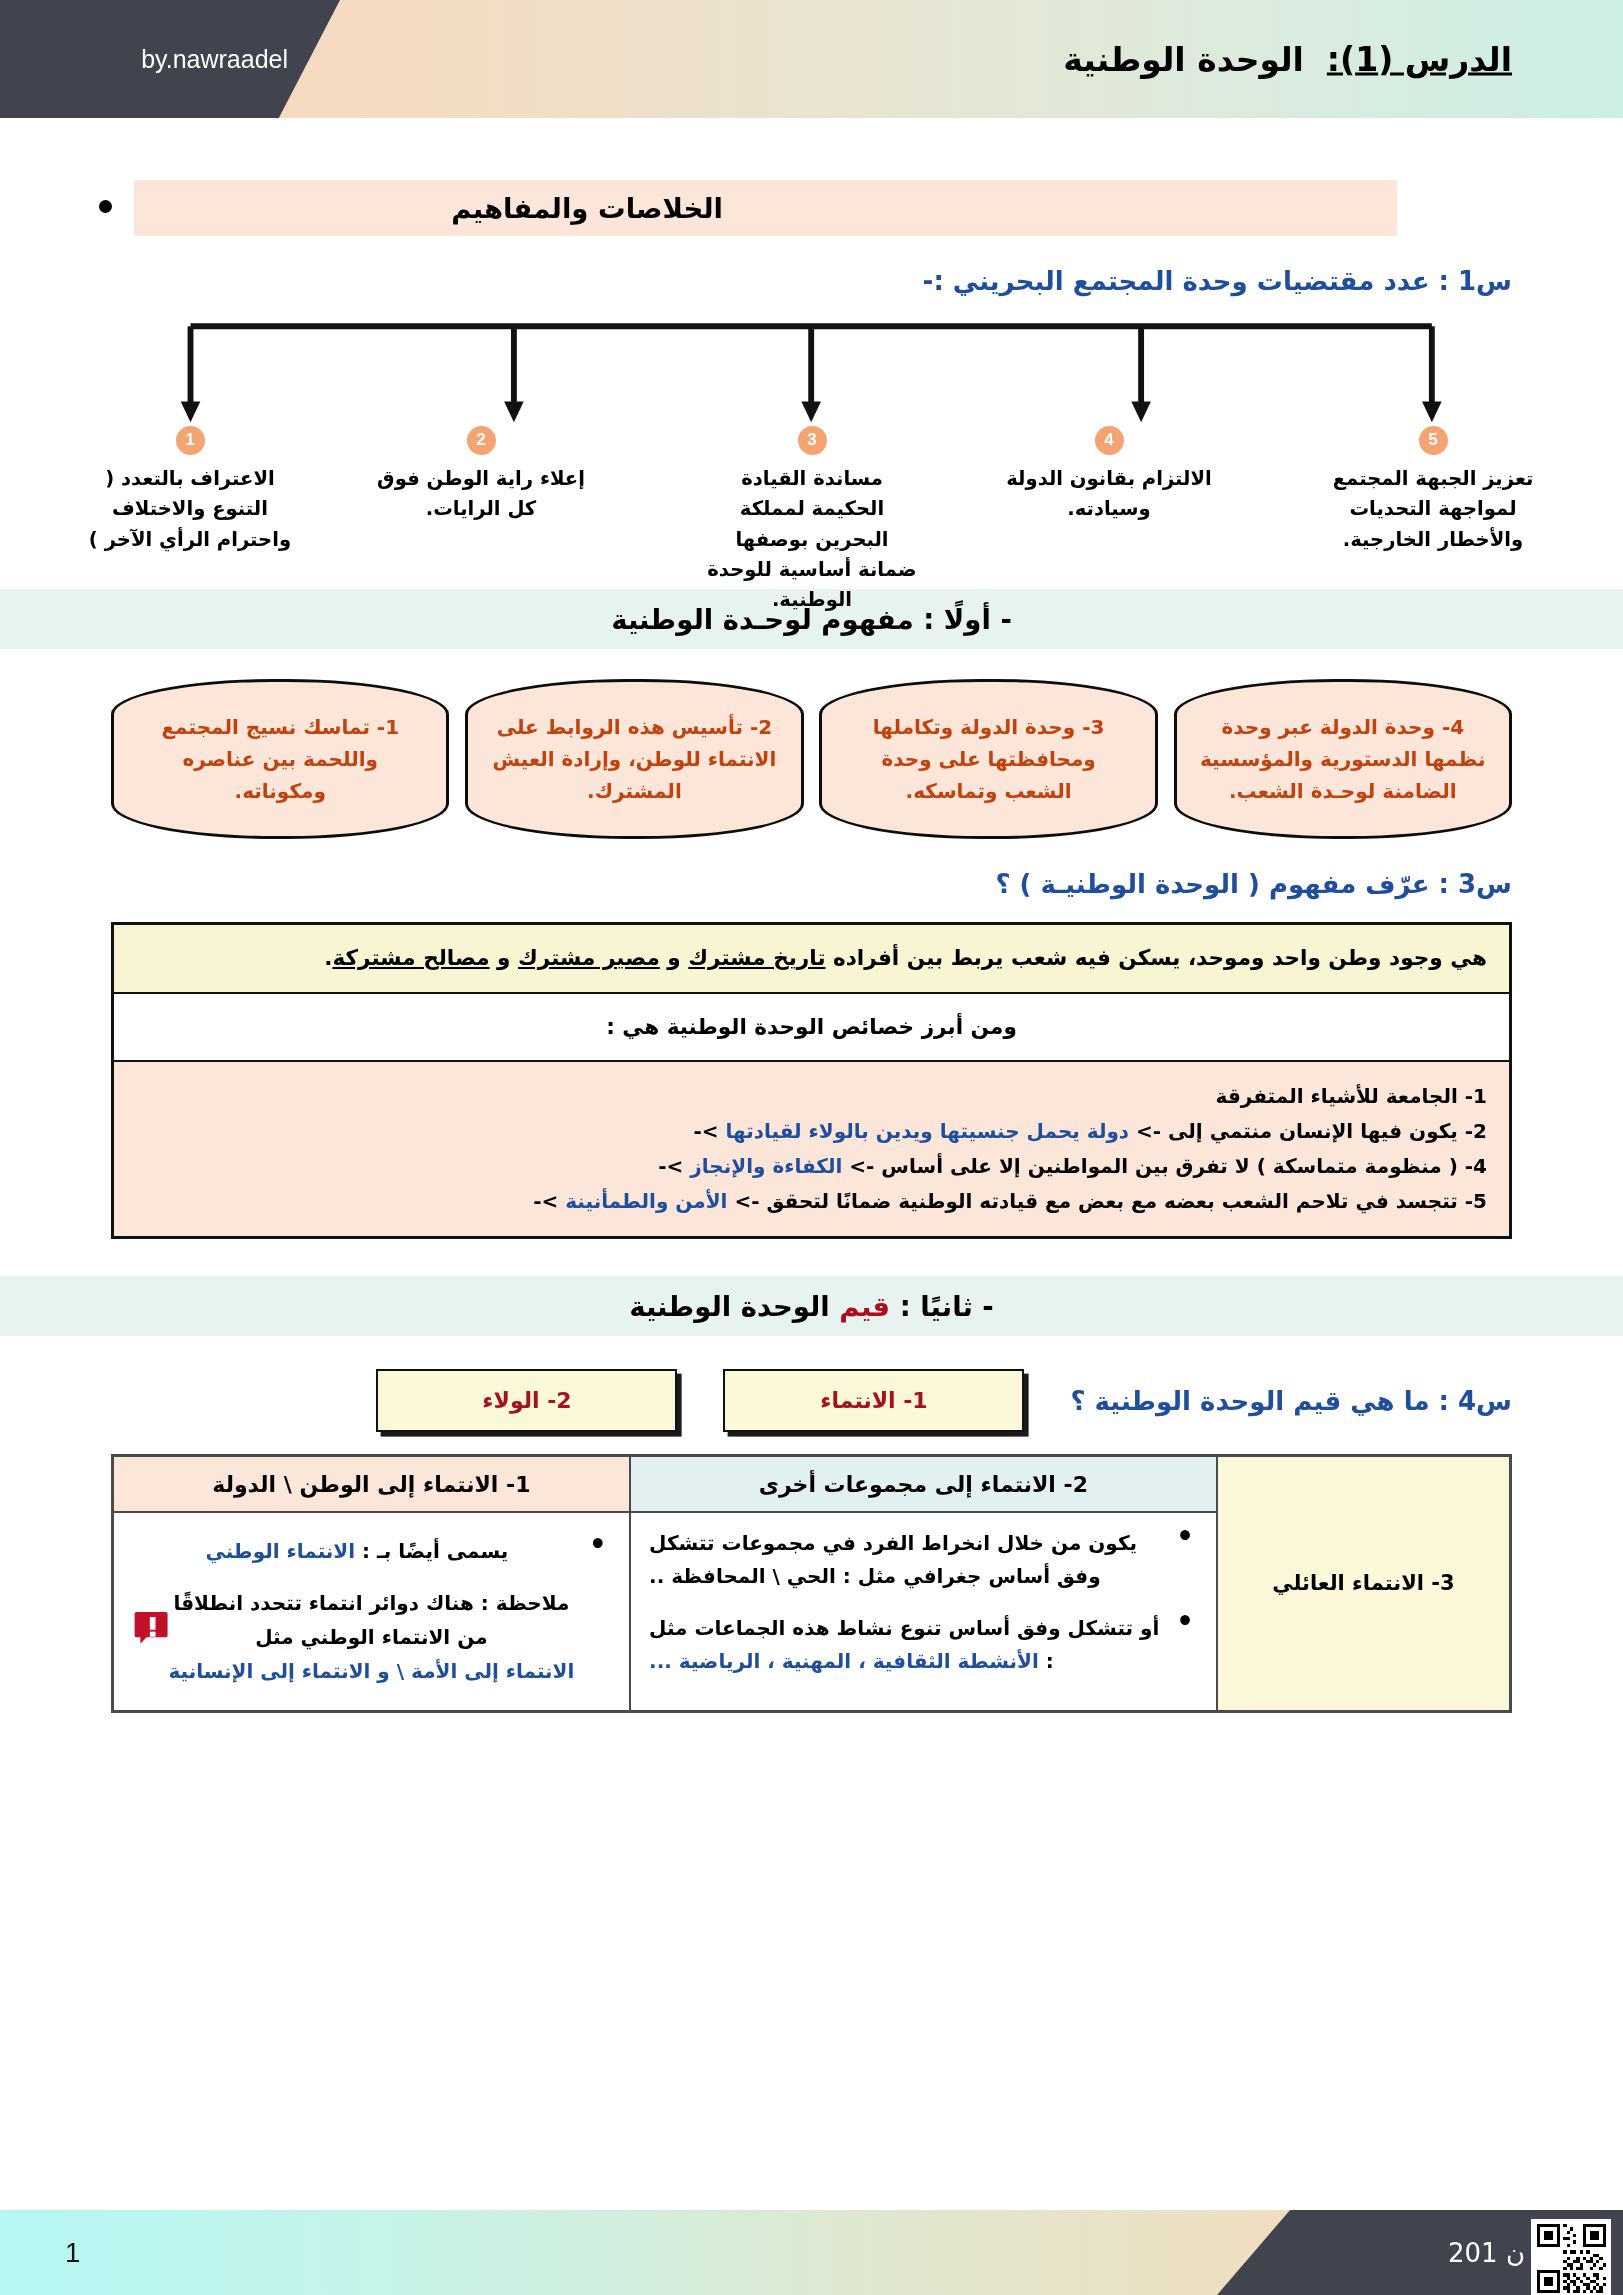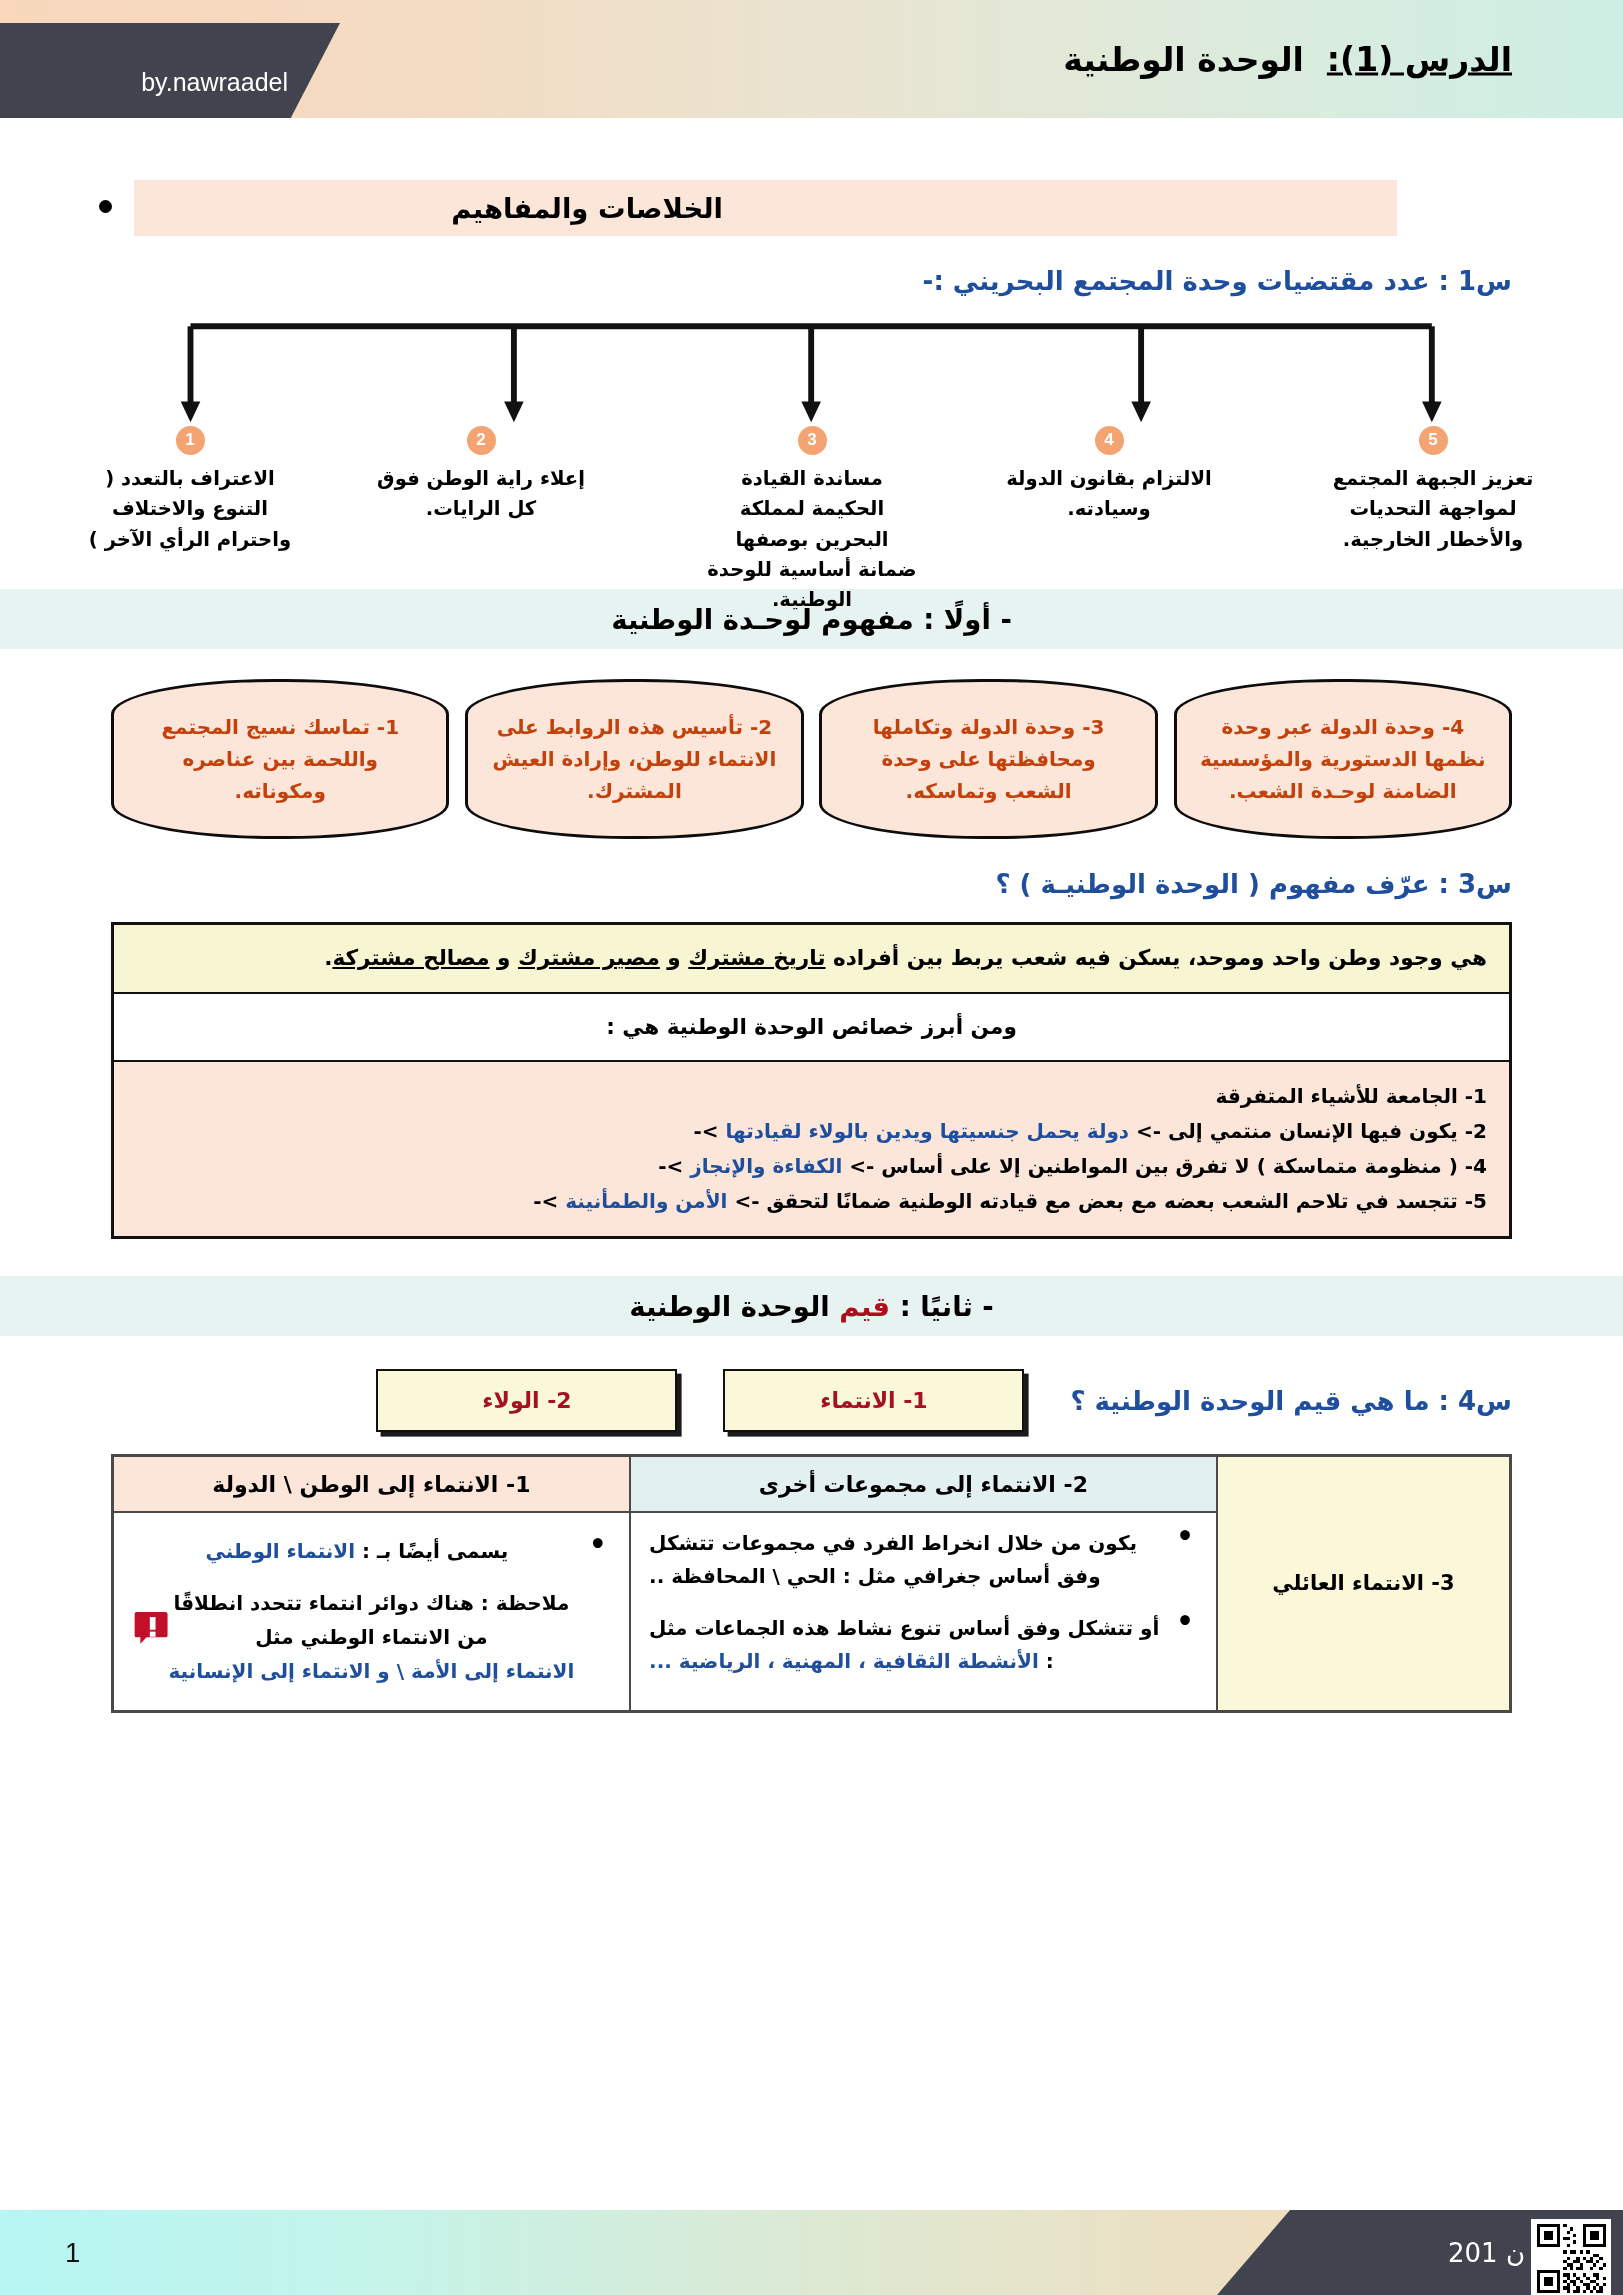--- a/index.html
+++ b/index.html
@@ -25,21 +25,20 @@
   .header-badge {
     position: absolute;
     top: 0; left: 0;
     width: 340px;
     height: 118px;
     background: #41434f;
     clip-path: polygon(0 0, 100% 0, 82% 100%, 0 100%);
     display: flex;
     align-items: center;
     justify-content: flex-start;
-    margin-top: 23px;
   }
   .header-badge-text {
     color: #ffffff;
     font-size: 25px;
     font-weight: 400;
     margin-right: 0;
     margin-left: 0;
     padding-left: 79px;
     padding-right: 52px;
     direction: ltr;

